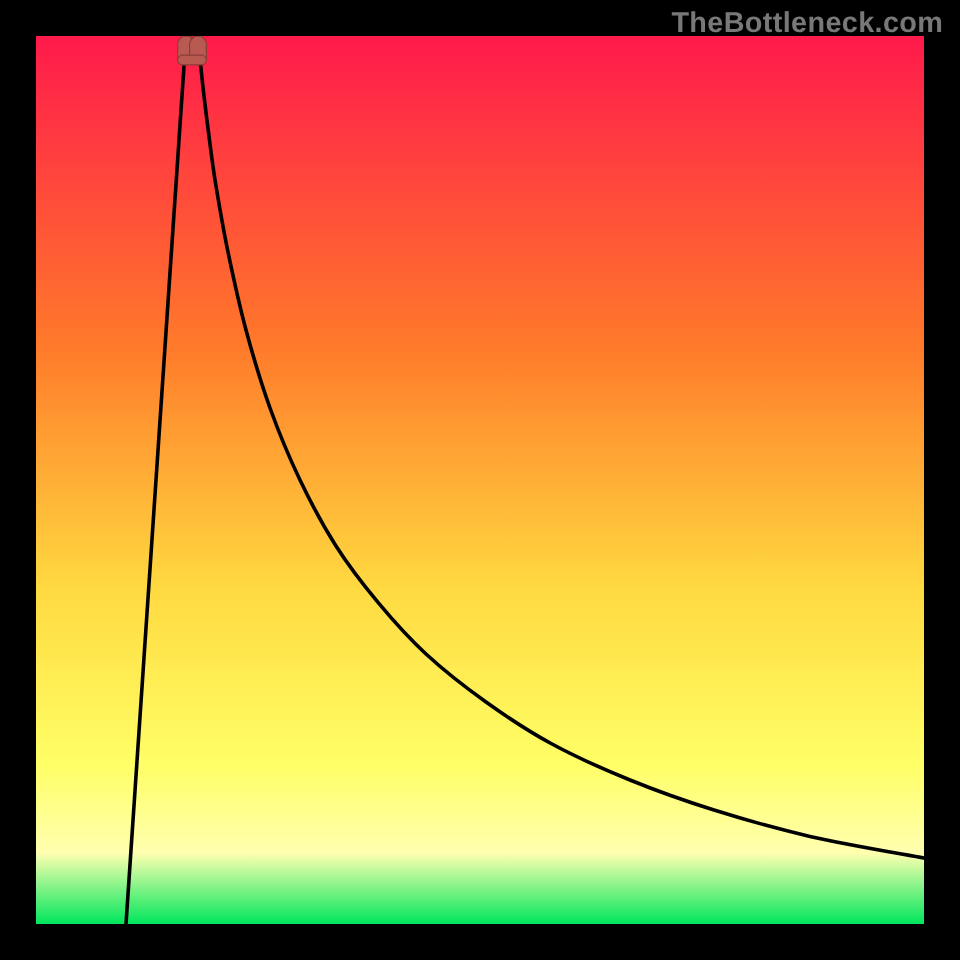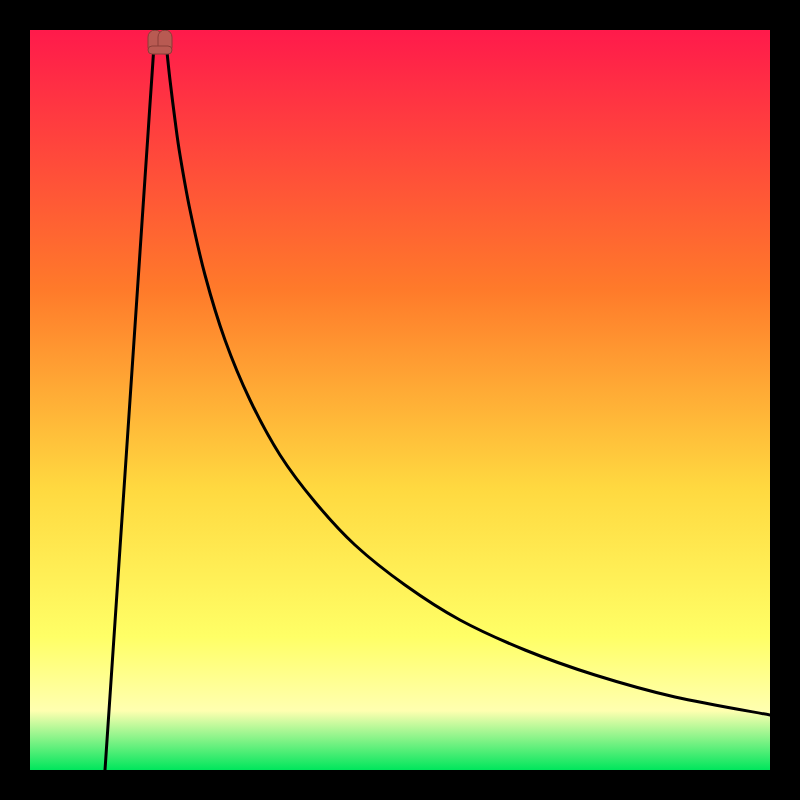--- a/index.html
+++ b/index.html
@@ -56,13 +56,14 @@
       <rect x="0" y="0" width="740" height="740" fill="url(#bg-grad)"></rect>
       <path id="curve-left" fill="none" stroke="#000000" stroke-width="3" stroke-linecap="round" d="M 75 740 C 75.83 727.67, 78.33 690.67, 80 666 C 81.67 641.33, 83.33 616.67, 85 592 C 86.67 567.33, 88.33 542.67, 90 518 C 91.67 493.33, 93.33 468.67, 95 444 C 96.67 419.33, 98.33 394.67, 100 370 C 101.67 345.33, 103.33 320.67, 105 296 C 106.67 271.33, 108.33 246.67, 110 222 C 111.67 197.33, 113.67 167.67, 115 148 C 116.33 128.33, 117.17 116.33, 118 104 C 118.83 91.67, 119.33 83.83, 120 74 C 120.67 64.17, 121.33 54.83, 122 45 C 122.67 35.17, 123.50 22.50, 124 15 C 124.50 7.50, 124.83 2.50, 125 0"></path>
       <path id="curve-right" fill="none" stroke="#000000" stroke-width="3" stroke-linecap="round" d="M 135 0 C 135.33 3.67, 136.17 13.67, 137 22 C 137.83 30.33, 138.67 38.67, 140 50 C 141.33 61.33, 143.33 77.50, 145 90 C 146.67 102.50, 147.50 110.00, 150 125 C 152.50 140.00, 155.83 160.00, 160 180 C 164.17 200.00, 169.17 223.33, 175 245 C 180.83 266.67, 187.50 289.17, 195 310 C 202.50 330.83, 210.83 350.83, 220 370 C 229.17 389.17, 239.17 408.00, 250 425 C 260.83 442.00, 272.50 457.00, 285 472 C 297.50 487.00, 310.00 501.17, 325 515 C 340.00 528.83, 357.50 542.50, 375 555 C 392.50 567.50, 410.00 579.17, 430 590 C 450.00 600.83, 472.50 610.83, 495 620 C 517.50 629.17, 540.00 637.17, 565 645 C 590.00 652.83, 615.83 660.33, 645 667 C 674.17 673.67, 724.17 682.00, 740 685"></path>
       <g id="markers">
           <rect x="118" y="0" width="14" height="24" rx="7" ry="7" fill="#b85a52" stroke="#8a3d37" stroke-width="1"></rect>
           <rect x="128" y="0" width="14" height="24" rx="7" ry="7" fill="#b85a52" stroke="#8a3d37" stroke-width="1"></rect>
           <rect x="118" y="16" width="24" height="8" rx="4" fill="#b85a52" stroke="#8a3d37" stroke-width="1"></rect>
         </g>
     </svg>
   </div>
+  <div class="watermark">TheBottleneck.com</div>
 </div>
 
 </body></html>

